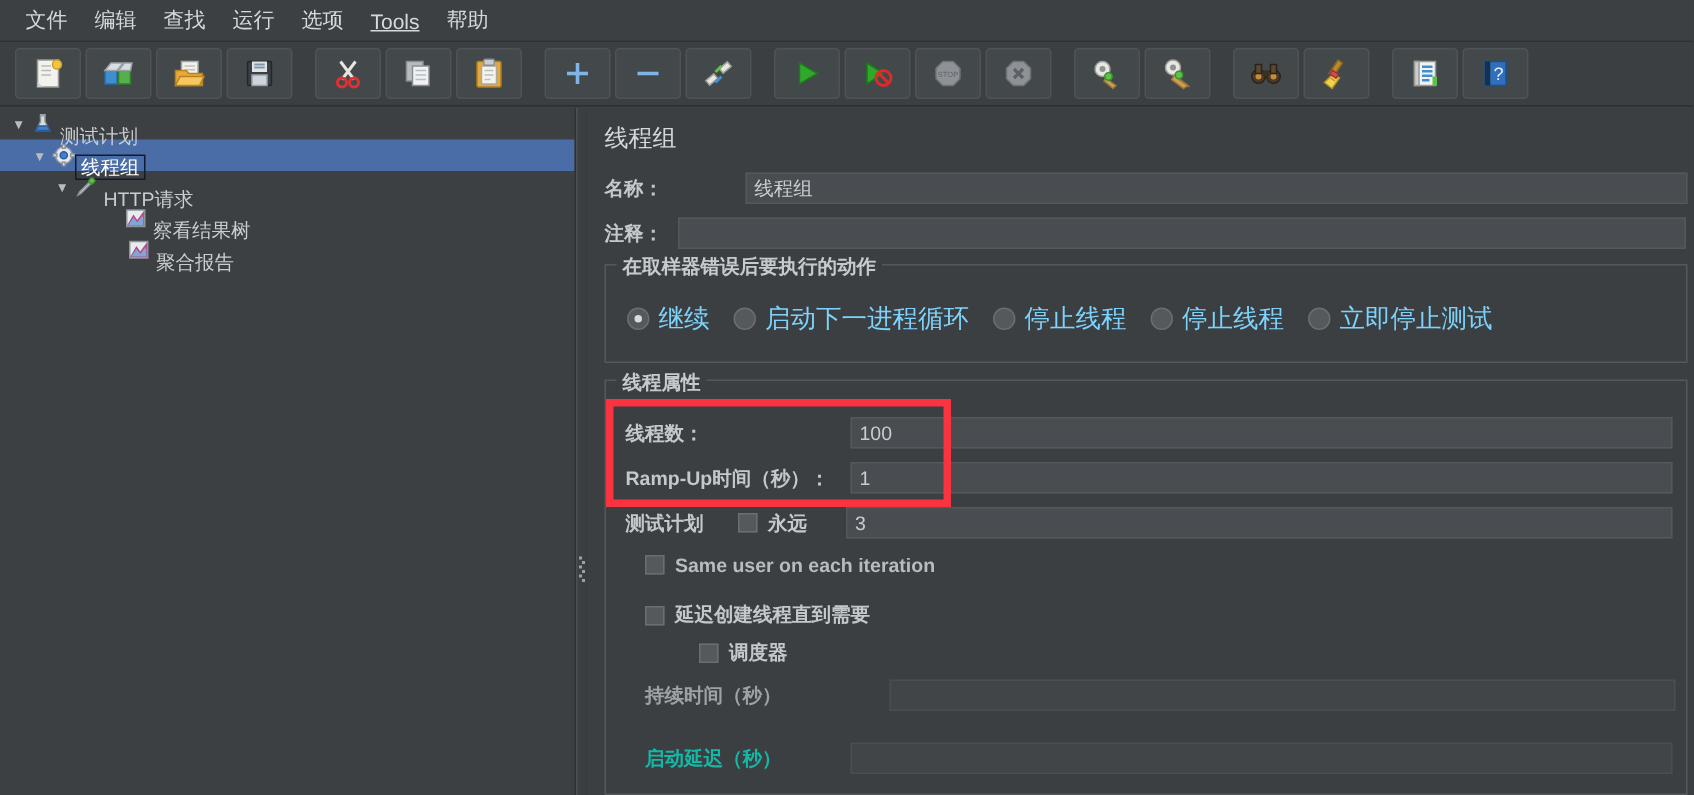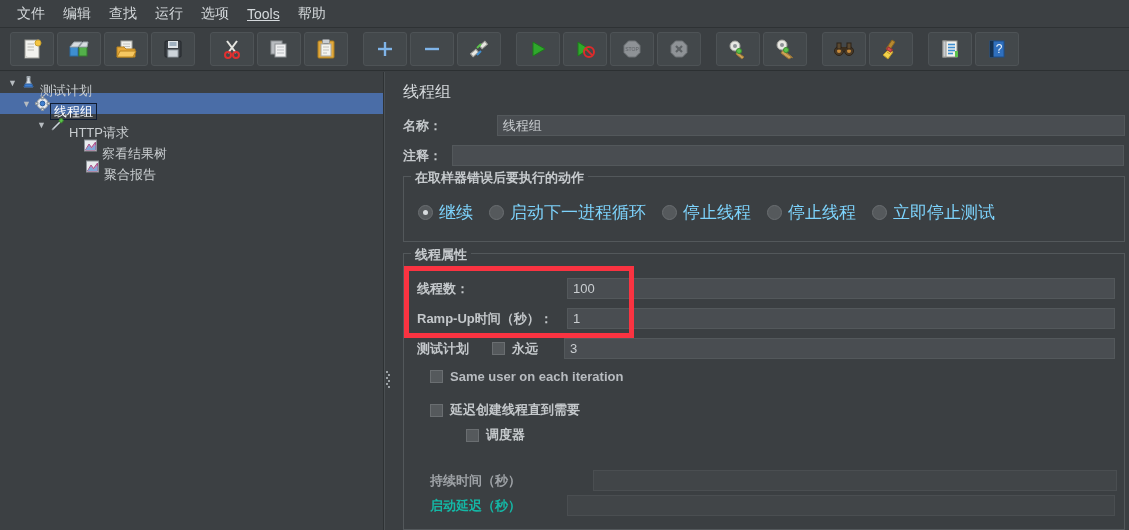--- a/index.html
+++ b/index.html
@@ -486,21 +486,21 @@
         </span>
       </div>
 
       <div class="row" style="left:26px;top:172px;margin-left:36px;">
         <span class="chk">
           <span class="cbox"></span>
           <span class="clabel">调度器</span>
         </span>
       </div>
 
-      <div class="row" style="left:13px;top:216px;width:700px;gap:32px;">
+      <div class="row" style="left:13px;top:199px;width:700px;gap:32px;">
         <span class="lbl" style="width:150px;color:#9ea2a6;padding-left:13px;box-sizing:border-box">持续时间（秒）</span>
         <div class="field disabled" style="width:548px"></div>
       </div>
 
       <div class="row" style="left:13px;top:241px;width:700px;">
         <span class="lbl" style="width:150px;color:#14b8a6;padding-left:13px;box-sizing:border-box">启动延迟（秒）</span>
         <div class="field disabled" style="width:548px"></div>
       </div>
 
     </div>

